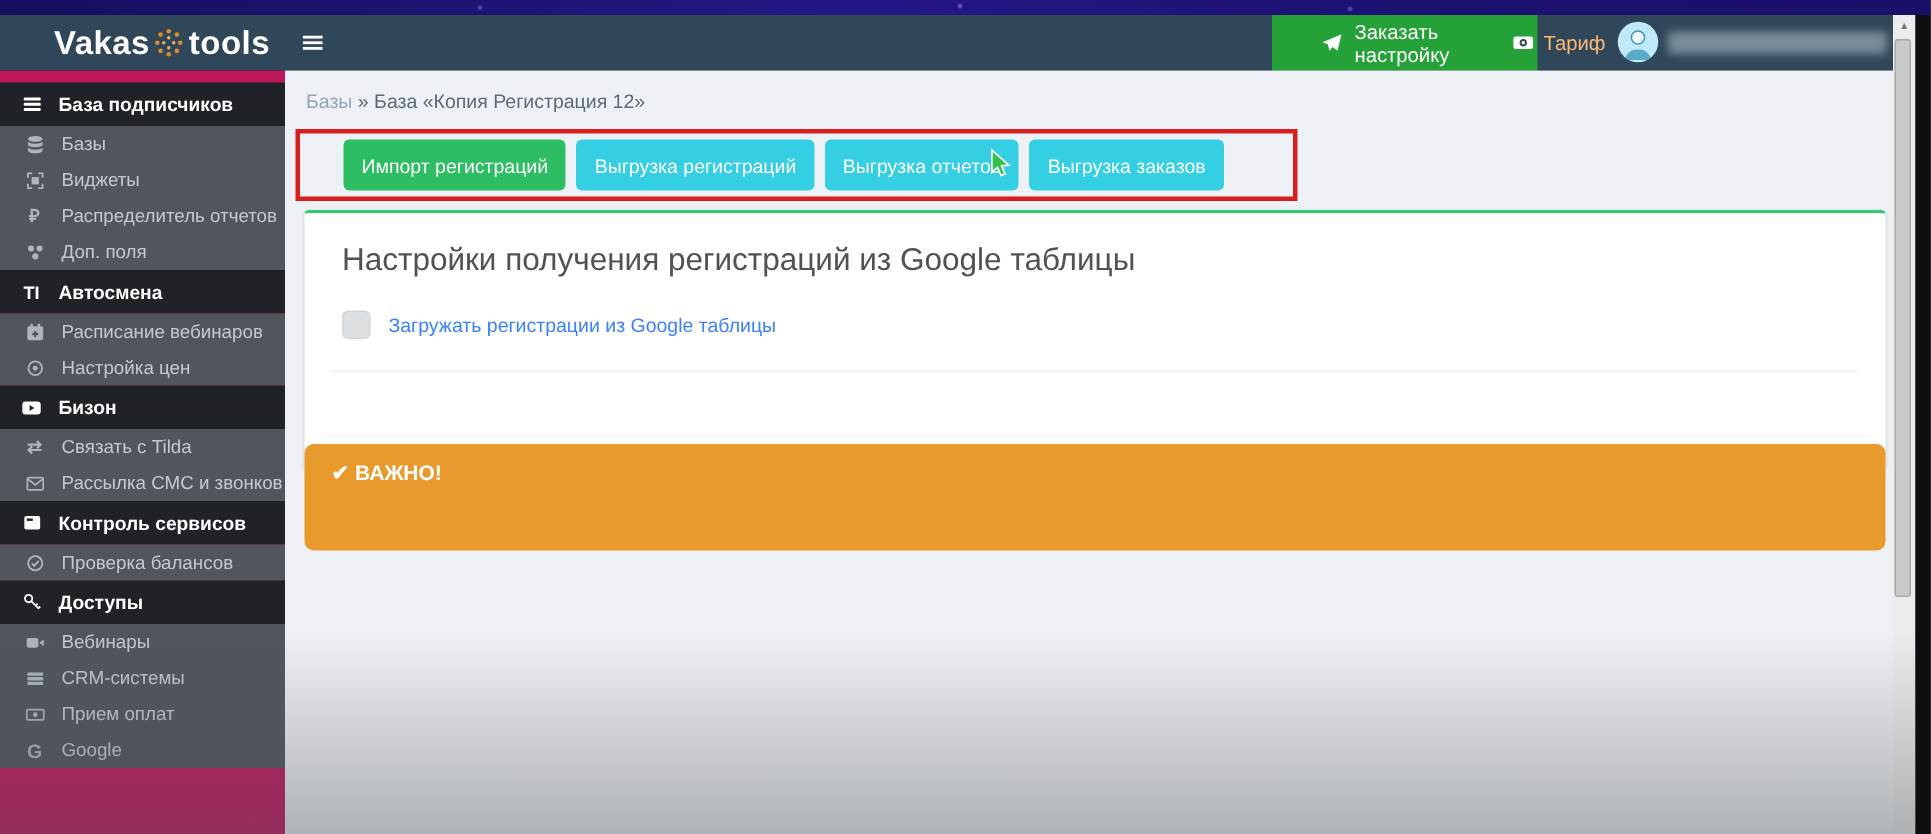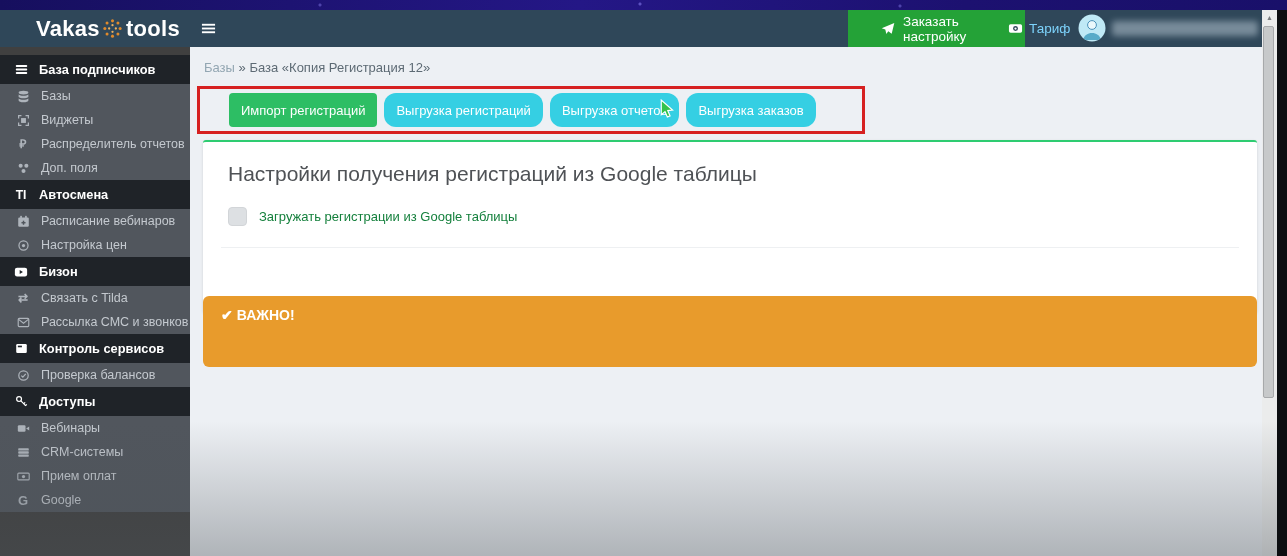--- a/index.html
+++ b/index.html
@@ -16,27 +16,27 @@
 
   
   .header{position:absolute;left:0;top:10px;width:1262px;height:37px;background:#2f4759;}
   .logo{position:absolute;left:36px;top:0;height:37px;display:flex;align-items:center;gap:2px;
         color:#fff;font-weight:bold;font-size:22px;letter-spacing:.3px;}
   .hamburger{position:absolute;left:201px;top:11px;cursor:pointer;}
   .btn-order{position:absolute;left:848px;top:0;height:37px;width:145px;background:#24a237;
         display:flex;align-items:center;justify-content:center;gap:7px;color:#fff;
         font-size:13.5px;cursor:pointer;padding-left:32px;}
   .tariff{position:absolute;left:1007px;top:0;height:37px;display:flex;align-items:center;gap:6px;
-        color:#7dd3fc;font-size:13.5px;cursor:pointer;}
+        color:#fdba74;font-size:13.5px;cursor:pointer;}
   .avatar{position:absolute;left:1078px;top:4px;width:28px;height:28px;cursor:pointer;}
   .username-blur{position:absolute;left:1112px;top:11px;width:146px;height:15px;border-radius:3px;
         background:#9fb0bd;opacity:.65;filter:blur(3px);}
 
   
-  .sidebar{position:absolute;left:0;top:47px;width:190px;bottom:0;background:#404040;
+  .sidebar{position:absolute;left:0;top:47px;width:190px;bottom:0;background:#be185d;
         padding-top:8px;box-sizing:border-box;overflow:hidden;}
   .sec-header{display:flex;align-items:center;gap:10px;padding:7px 13px;background:#1f2328;
         color:#fff;font-size:12.8px;font-weight:700;cursor:pointer;white-space:nowrap;}
   .sec-items{background:#51565d;}
   .item{display:flex;align-items:center;gap:10px;padding:5px 13px 5px 15px;color:#c4c9cf;
         font-size:12.5px;cursor:pointer;white-space:nowrap;}
   .icon{width:16px;min-width:16px;display:inline-flex;justify-content:center;align-items:center;}
   .glyph{font-size:12px;font-weight:700;line-height:1;}
   .sec-header .icon{color:#fff;}
   .item .icon{color:#aeb4bb;}
@@ -45,30 +45,30 @@
   .content{position:absolute;left:190px;top:47px;width:1072px;bottom:0;background:#edf0f4;}
   .breadcrumb{position:absolute;top:13px;left:14px;font-size:13px;color:#5d6a74;}
   .breadcrumb .bc-link{color:#93a6b2;text-decoration:none;cursor:pointer;}
 
   .annotation{position:absolute;left:7px;top:39px;border:3px solid #d62020;
         padding:4px 46px 4px 5px;display:inline-flex;}
   .toolbar{display:flex;gap:7px;padding-left:24px;}
   .tbtn{height:34px;padding:0 12px;border-radius:4px;border:none;color:#fff;font-size:13px;
         display:flex;align-items:center;font-family:inherit;cursor:pointer;white-space:nowrap;}
   .tbtn-green{background:#2dbe64;}
-  .tbtn-cyan{background:#35cfe3;border-radius:12px;}
+  .tbtn-cyan{background:#35cfe3;}
 
   .card{position:absolute;left:13px;top:93px;width:1054px;height:173px;box-sizing:border-box;
         background:#fff;border-top:2px solid #2ecc71;border-radius:3px;
         box-shadow:0 1px 3px rgba(0,0,0,.12);padding:20px 25px 0;}
   .card-title{font-size:21px;font-weight:400;color:#4f5256;margin:0 0 21px;}
   .chk-row{display:flex;align-items:center;gap:12px;margin-bottom:21px;}
   .checkbox{width:17px;height:17px;background:#dde0e3;border:1px solid #d2d5d8;border-radius:4px;
         cursor:pointer;}
-  .chk-label{font-size:13px;color:#15803d;}
+  .chk-label{font-size:13px;color:#3b82f6;}
   .card-div{border:0;border-top:1px solid #eef0f2;margin:0 -7px;}
 
   .warning{position:absolute;left:13px;top:249px;width:1054px;box-sizing:border-box;height:71px;
         background:#e89b2c;border-radius:6px;padding:11px 18px;color:#fff;}
   .warning-title{font-size:14px;font-weight:700;margin-bottom:9px;display:flex;gap:4px;align-items:center;}
   .warning-text{font-size:12px;}
 
   .cursor{position:absolute;left:468px;top:52px;pointer-events:none;}
 
   

